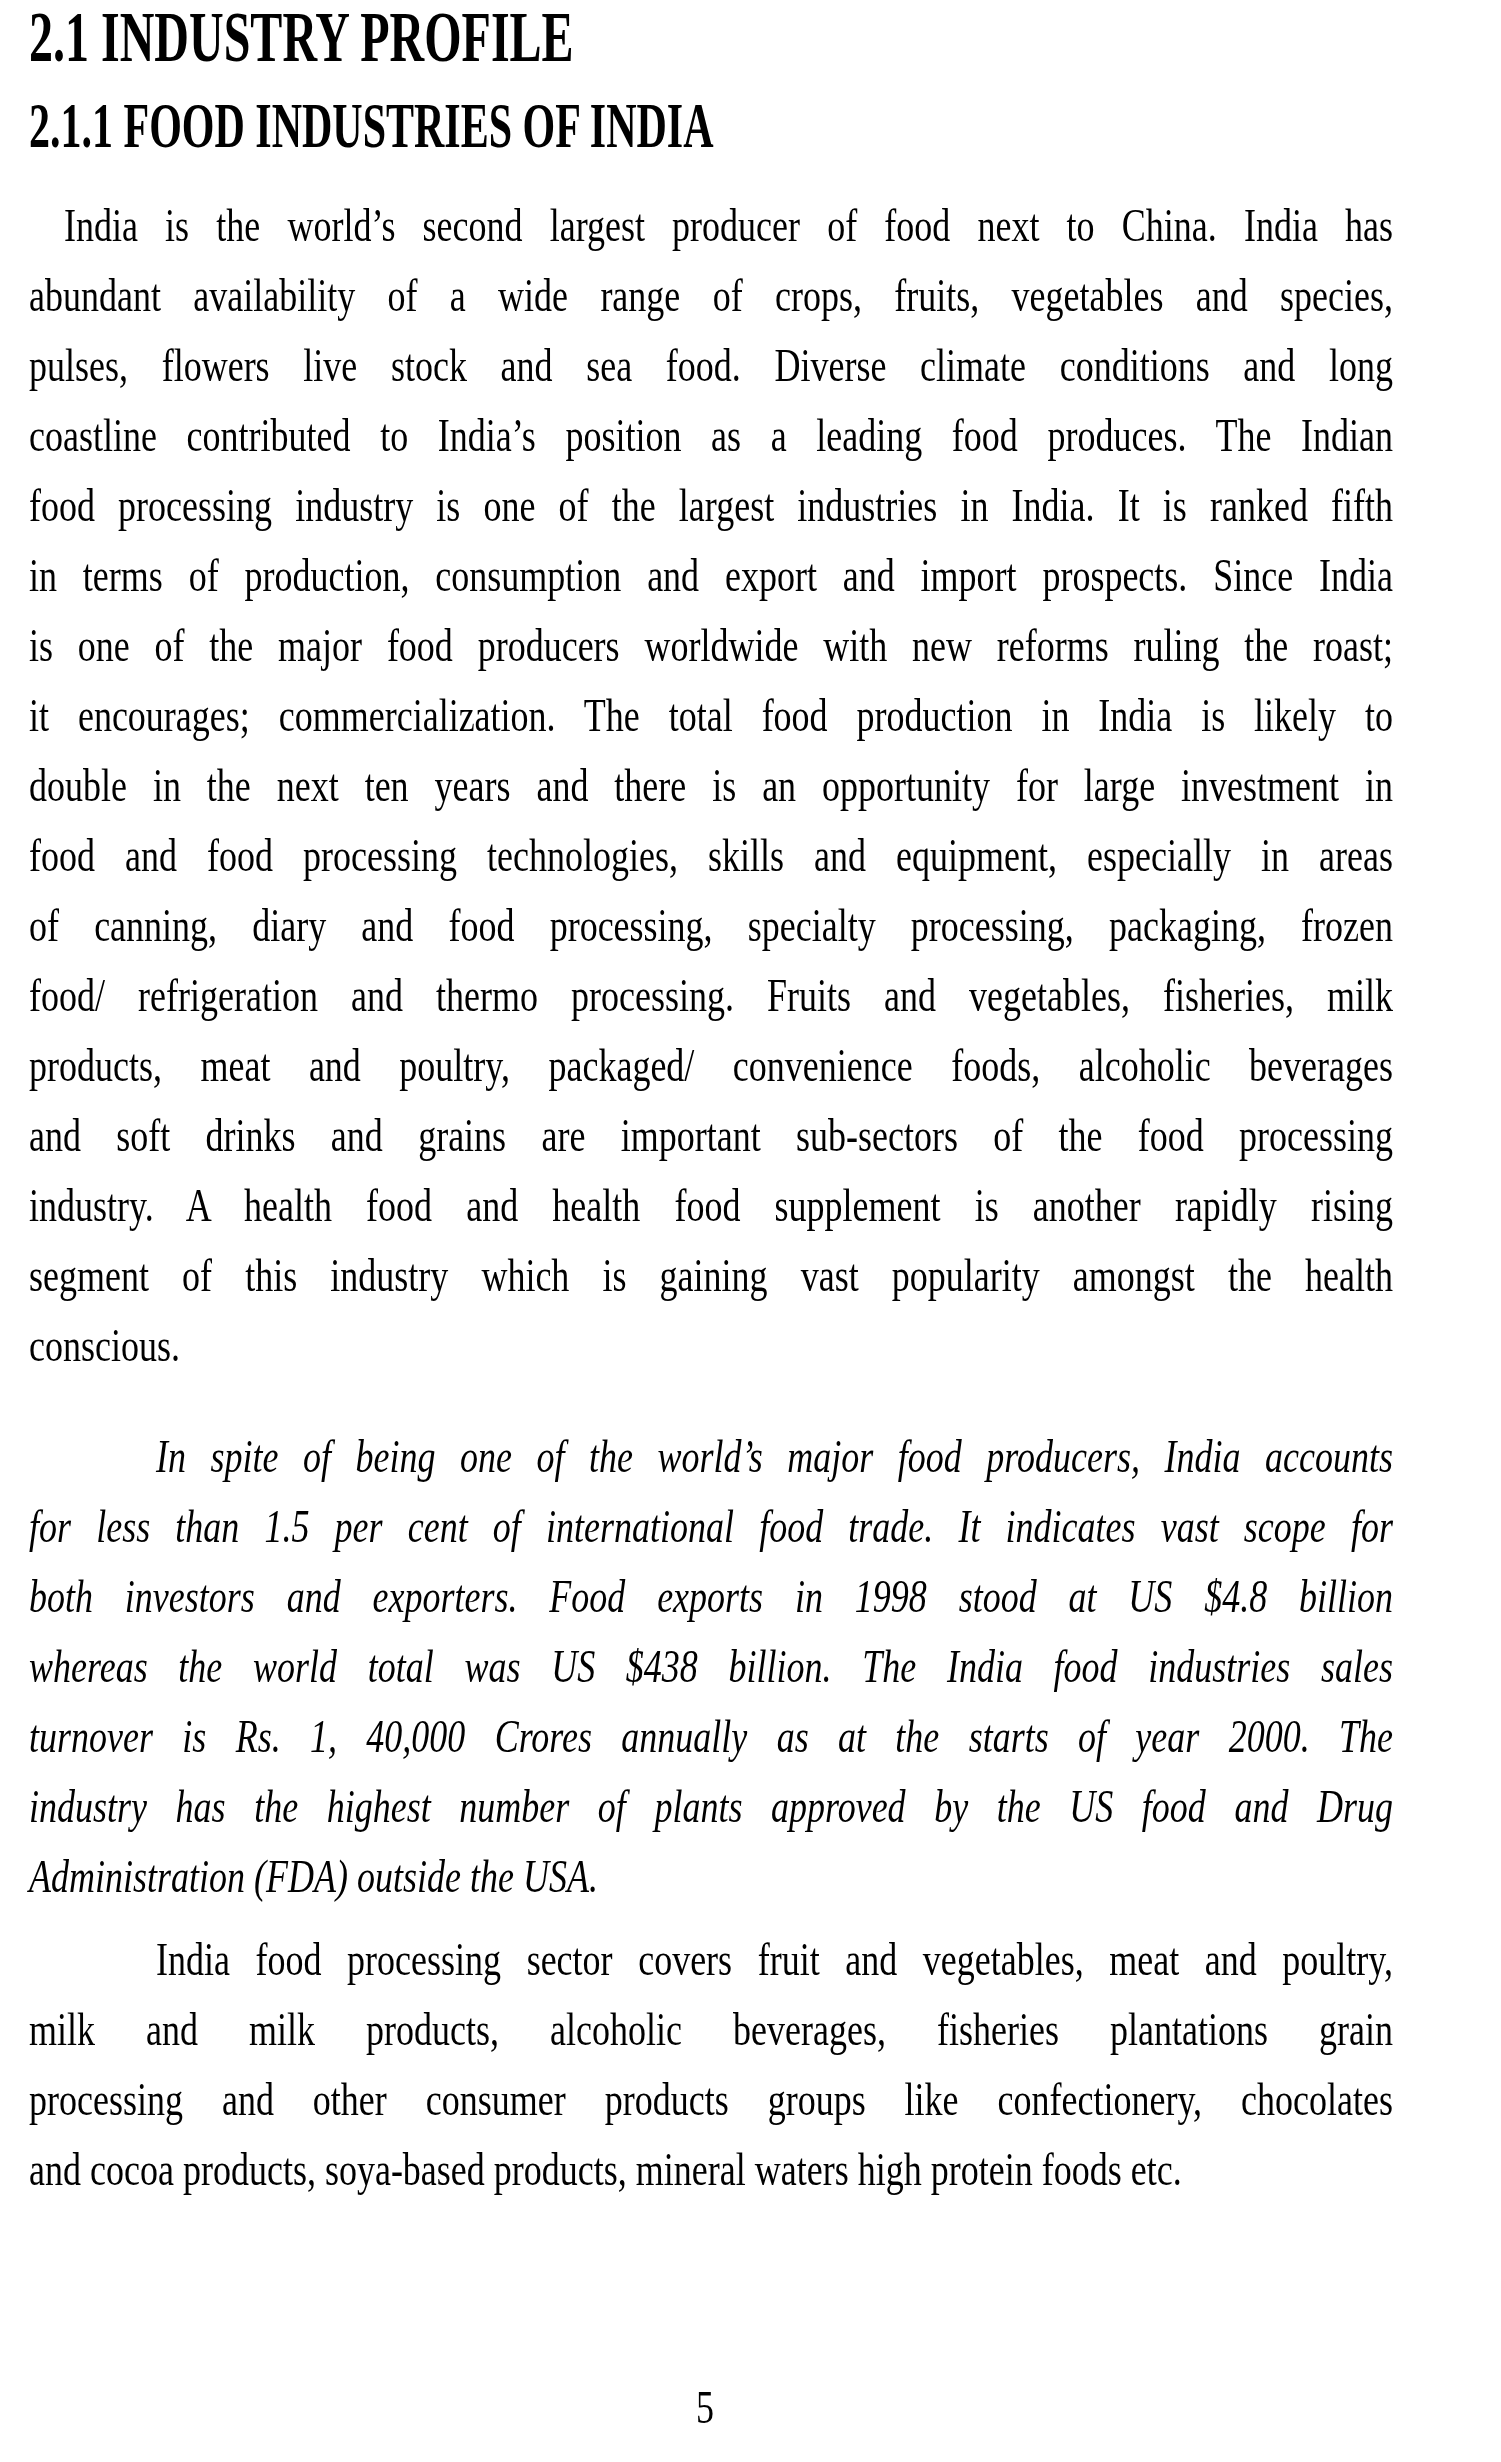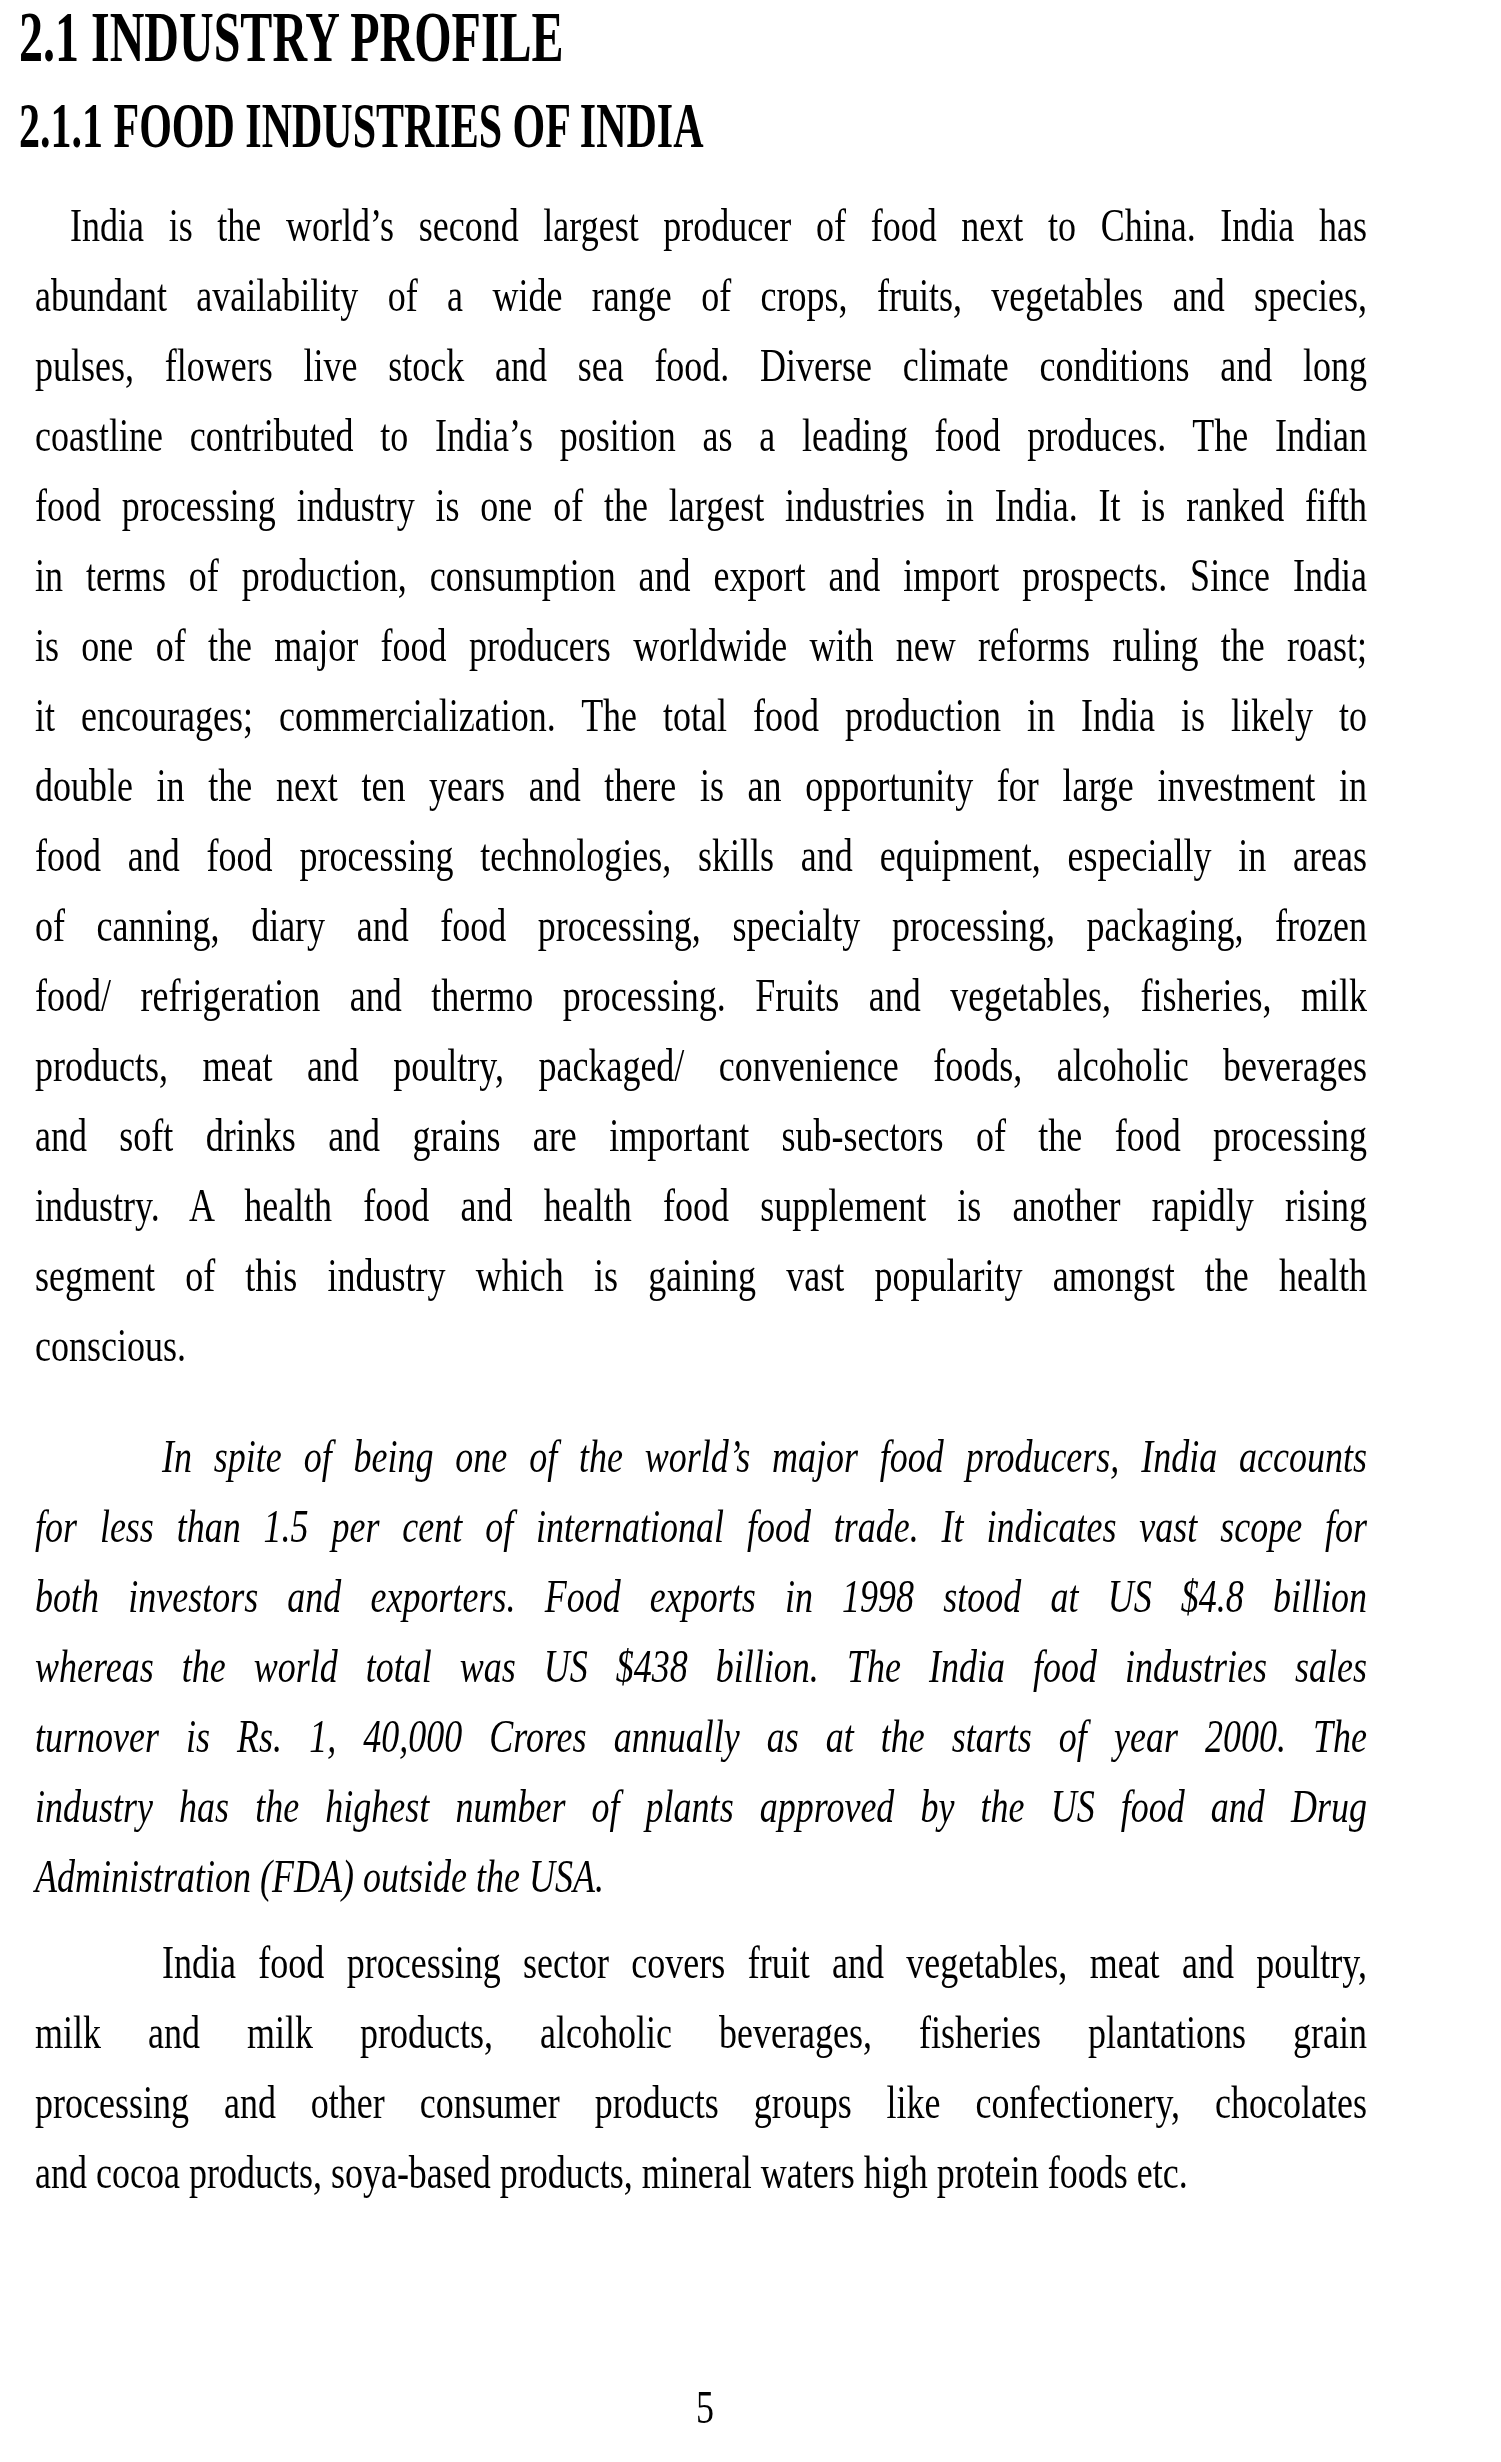--- a/index.html
+++ b/index.html
@@ -10,21 +10,21 @@
   body {
     width: 1502px;
     height: 2462px;
     position: relative;
     font-family: "Liberation Serif", "DejaVu Serif", serif;
     color: #000000;
     overflow: hidden;
   }
   .page {
     position: absolute;
-    left: 19px;
+    left: 29px;
     top: 0;
     width: 1364px;
   }
   .h1 {
     font-size: 48px;
     font-weight: bold;
     line-height: 74px;
     height: 74px;
     margin: 0;
     white-space: nowrap;
@@ -35,21 +35,21 @@
     font-size: 42px;
     font-weight: bold;
     line-height: 74px;
     height: 74px;
     margin: 15px 0 0 0;
     white-space: nowrap;
     transform: scaleY(1.5);
     transform-origin: left center;
   }
   .para {
-    margin: 16px;
+    margin: 0;
   }
   .para-1 { margin-top: 26.5px; }
   .para-2 { margin-top: 41px; font-style: italic; }
   .para-3 { margin-top: 13.2px; }
   .line {
     font-size: 36px;
     line-height: 70px;
     height: 70px;
     text-align: justify;
     text-align-last: justify;

